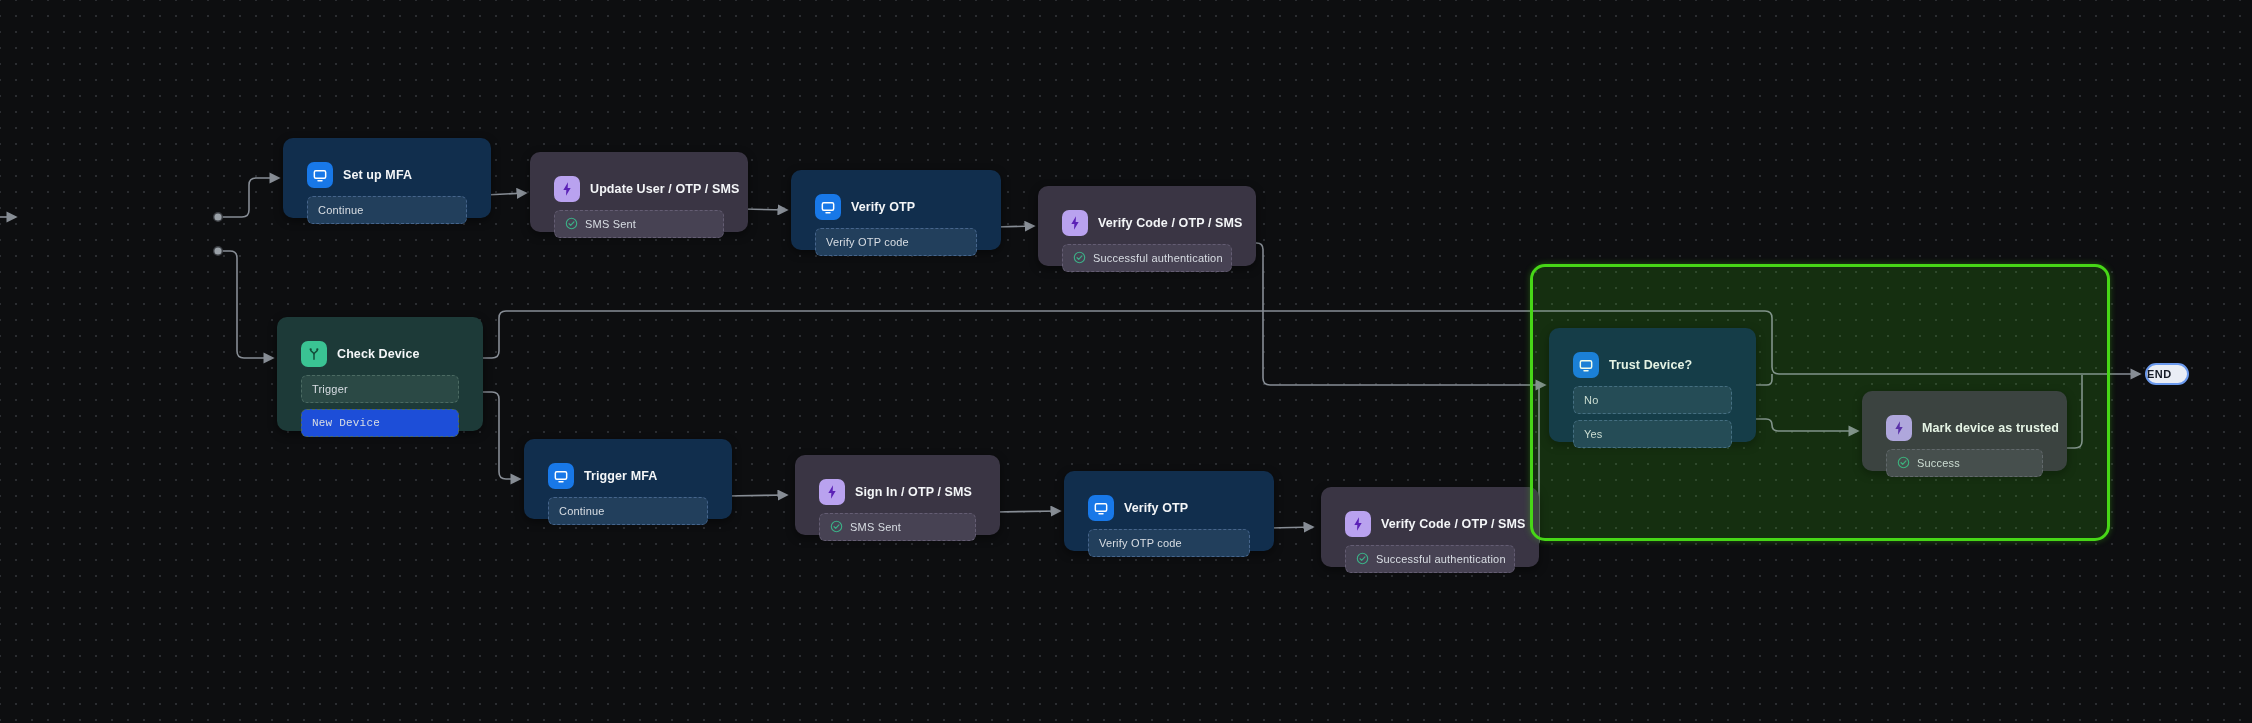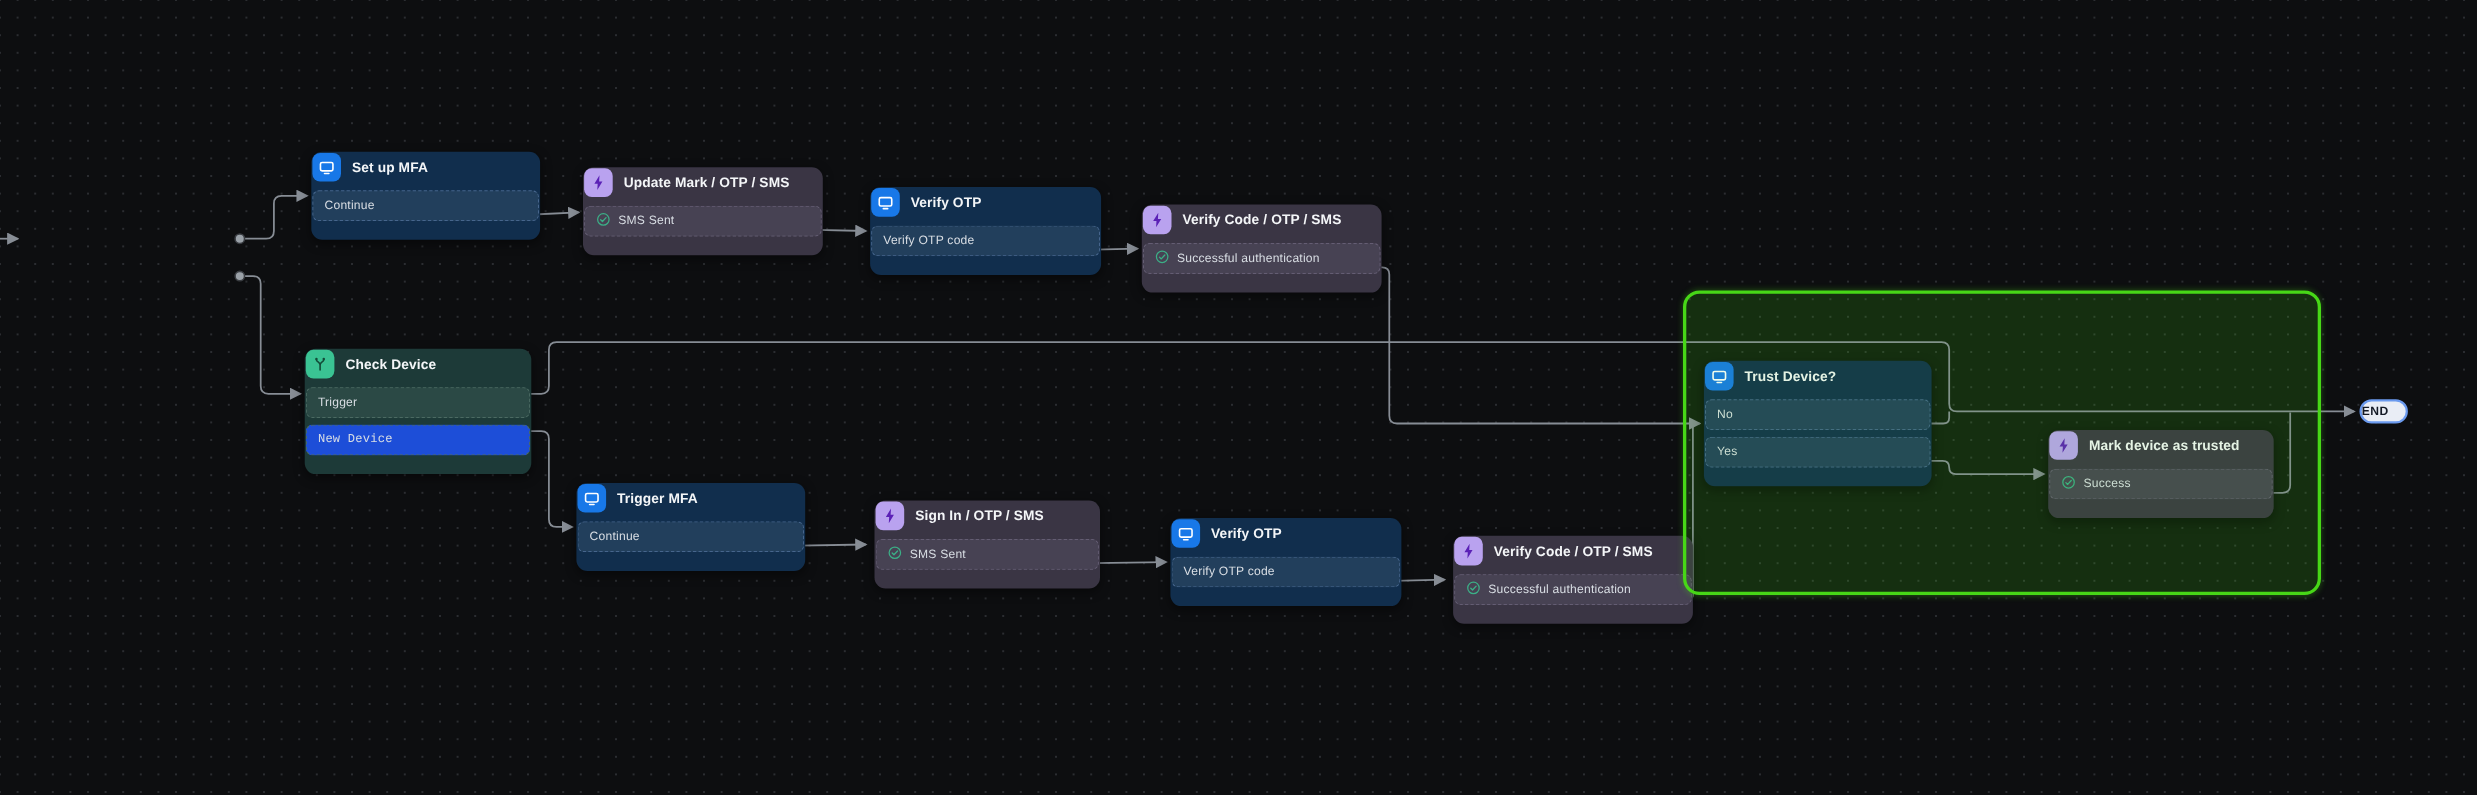--- a/index.html
+++ b/index.html
@@ -6,21 +6,21 @@
   #stage{
     position:relative;width:2252px;height:723px;overflow:hidden;
     font-family:"Liberation Sans",sans-serif;
     background-color:#0d0e10;
     background-image:radial-gradient(circle,#2b2d31 1.1px,transparent 1.3px);
     background-size:16px 16px;background-position:8px 8px;
   }
   #wires,#nodes{position:absolute;left:0;top:0;width:2252px;height:723px;}
   #nodes{pointer-events:none;}
   .node{
-    position:absolute;border-radius:10px;padding:1px;box-sizing:border-box;
+    position:absolute;border-radius:10px;padding:24px;box-sizing:border-box;
     box-shadow:0 3px 10px rgba(0,0,0,.45);pointer-events:auto;
   }
   .hdr{display:flex;align-items:center;gap:10px;height:26px;}
   .nicon{width:26px;height:26px;border-radius:7px;display:flex;align-items:center;justify-content:center;flex:0 0 26px;}
   .nicon svg{width:16px;height:16px;display:block;}
   .ntitle{color:#f4f6f8;font-size:12.5px;font-weight:700;letter-spacing:.1px;white-space:nowrap;}
   .row{
     height:28px;border-radius:6px;margin-top:6px;display:flex;align-items:center;gap:7px;
     padding:0 10px;box-sizing:border-box;border:1px dashed transparent;
   }
@@ -93,21 +93,21 @@
           <span>Continue</span>
         </div>
       </div>
       <div class="node" style="left: 530px; top: 152px; width: 218px; height: 80px; background: rgb(58, 53, 68);">
         <div class="hdr">
           <span class="nicon" style="background: rgb(185, 162, 239);">
             <svg viewBox="0 0 24 24">
               <path d="M13.5 2 6.5 13.5h4.5L10.5 22l7-11.5H13z" fill="#5b21b6"></path>
             </svg>
           </span>
-          <span class="ntitle">Update Mark / OTP / SMS</span>
+          <span class="ntitle">Update User / OTP / SMS</span>
         </div>
         <div class="row first" style="background: rgb(71, 66, 83); border-color: rgb(100, 93, 115);">
           <span><svg viewBox="0 0 16 16">
               <circle cx="8" cy="8" r="6.4" fill="none" stroke="#39c28f" stroke-width="1.4" opacity=".85"></circle>
               <path d="M5 8.3l2 2L11 6" fill="none" stroke="#39c28f" stroke-width="1.5" stroke-linecap="round" stroke-linejoin="round" opacity=".85"></path>
             </svg></span>
           <span>SMS Sent</span>
         </div>
       </div>
       <div class="node" style="left: 791px; top: 170px; width: 210px; height: 80px; background: rgb(17, 46, 77);">

